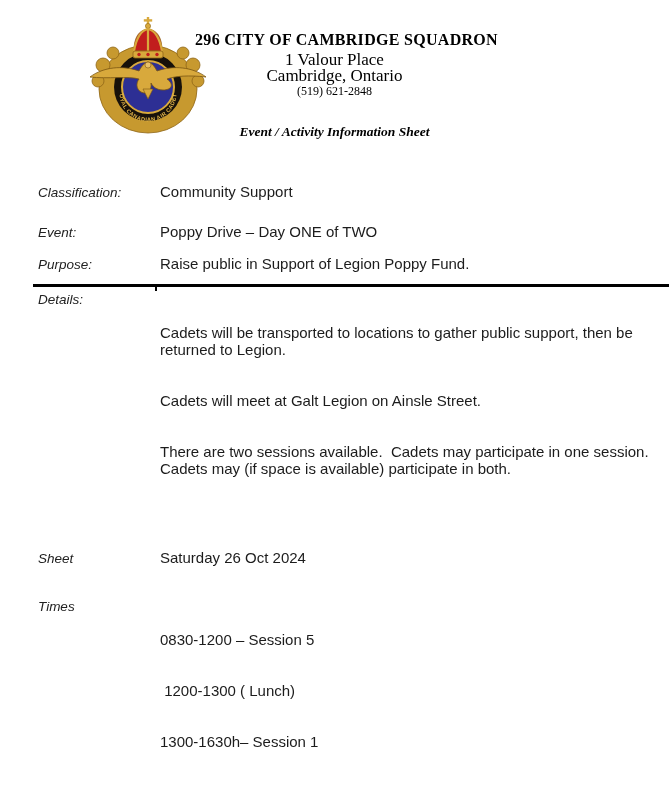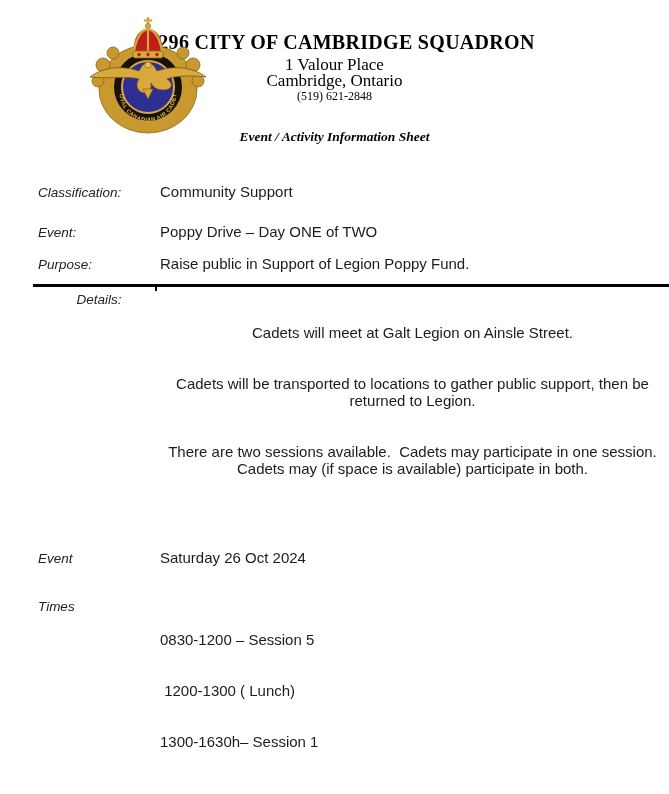--- a/index.html
+++ b/index.html
@@ -9,21 +9,21 @@
     background:#ffffff;
     font-family:"Liberation Sans", sans-serif;
     color:#1c1c1c;
     overflow:hidden;
   }
 
   
   .header { position:relative; height:168px; }
   .crest { position:absolute; left:89px; top:15px; width:118px; height:124px; }
   .hgroup { text-align:center; font-family:"Liberation Serif", serif; color:#000; }
-  .squadron-title { padding-top:31px; font-size:20px; font-weight:bold; letter-spacing:0.3px;margin-left:24px; }
+  .squadron-title { padding-top:31px; font-size:16px; font-weight:bold; letter-spacing:0.3px;margin-left:24px; }
   .addr { font-size:17px; line-height:16px; }
   .addr-first { margin-top:3px; }
   .phone { font-size:12px; }
   .sheet-title { margin-top:25px; font-size:13.5px; font-weight:bold; font-style:italic; }
 
   
   .row { display:flex; align-items:flex-start; }
   .label {
     flex:0 0 122px; margin-left:38px;
     font-style:italic; font-size:13.5px; line-height:15.5px;
@@ -31,21 +31,21 @@
   }
   .value {
     width:505px; font-size:15px; line-height:17px;
     white-space:pre-wrap;
   }
   .value .vline { white-space:pre-wrap; }
 
   .r-event { margin-top:22px; }
   .r-class { margin-top:15px; }
   .r-purpose { margin-top:15px; }
-  .r-details { margin-top:3px;text-align:center; }
+  .r-details { margin-top:3px; }
   .r-date { margin-top:38px; }
   .r-times { margin-top:31px; }
 
   .divider {
     margin-left:33px; margin-top:11px;
     height:3px; background:#000; position:relative;
   }
   .divider .tick {
     position:absolute; left:122px; top:3px;
     width:2px; height:4px; background:#000;
@@ -122,28 +122,28 @@
     <div class="value">Raise public in Support of Legion Poppy Fund.</div>
   </div>
 
   <div class="divider">
       <span class="tick"></span>
     </div>
 
   <div class="row r-details">
     <div class="label">Details:</div>
     <div class="value">
+      <div class="vline">Cadets will be transported to locations to gather public support, then be returned to Legion.</div>
       <div class="vline">Cadets will meet at Galt Legion on Ainsle Street.</div>
-      <div class="vline">Cadets will be transported to locations to gather public support, then be returned to Legion.</div>
       <div class="vline">There are two sessions available.  Cadets may participate in one session.  Cadets may (if space is available) participate in both.</div>
     </div>
   </div>
 
   <div class="row r-date">
-    <div class="label">Event</div>
+    <div class="label">Sheet</div>
     <div class="value">Saturday 26 Oct 2024</div>
   </div>
 
   <div class="row r-times">
     <div class="label">Times</div>
     <div class="value">
       <div class="vline">0830-1200 – Session 5</div>
       <div class="vline"> 1200-1300 ( Lunch)</div>
       <div class="vline">1300-1630h– Session 1</div>
     </div>

